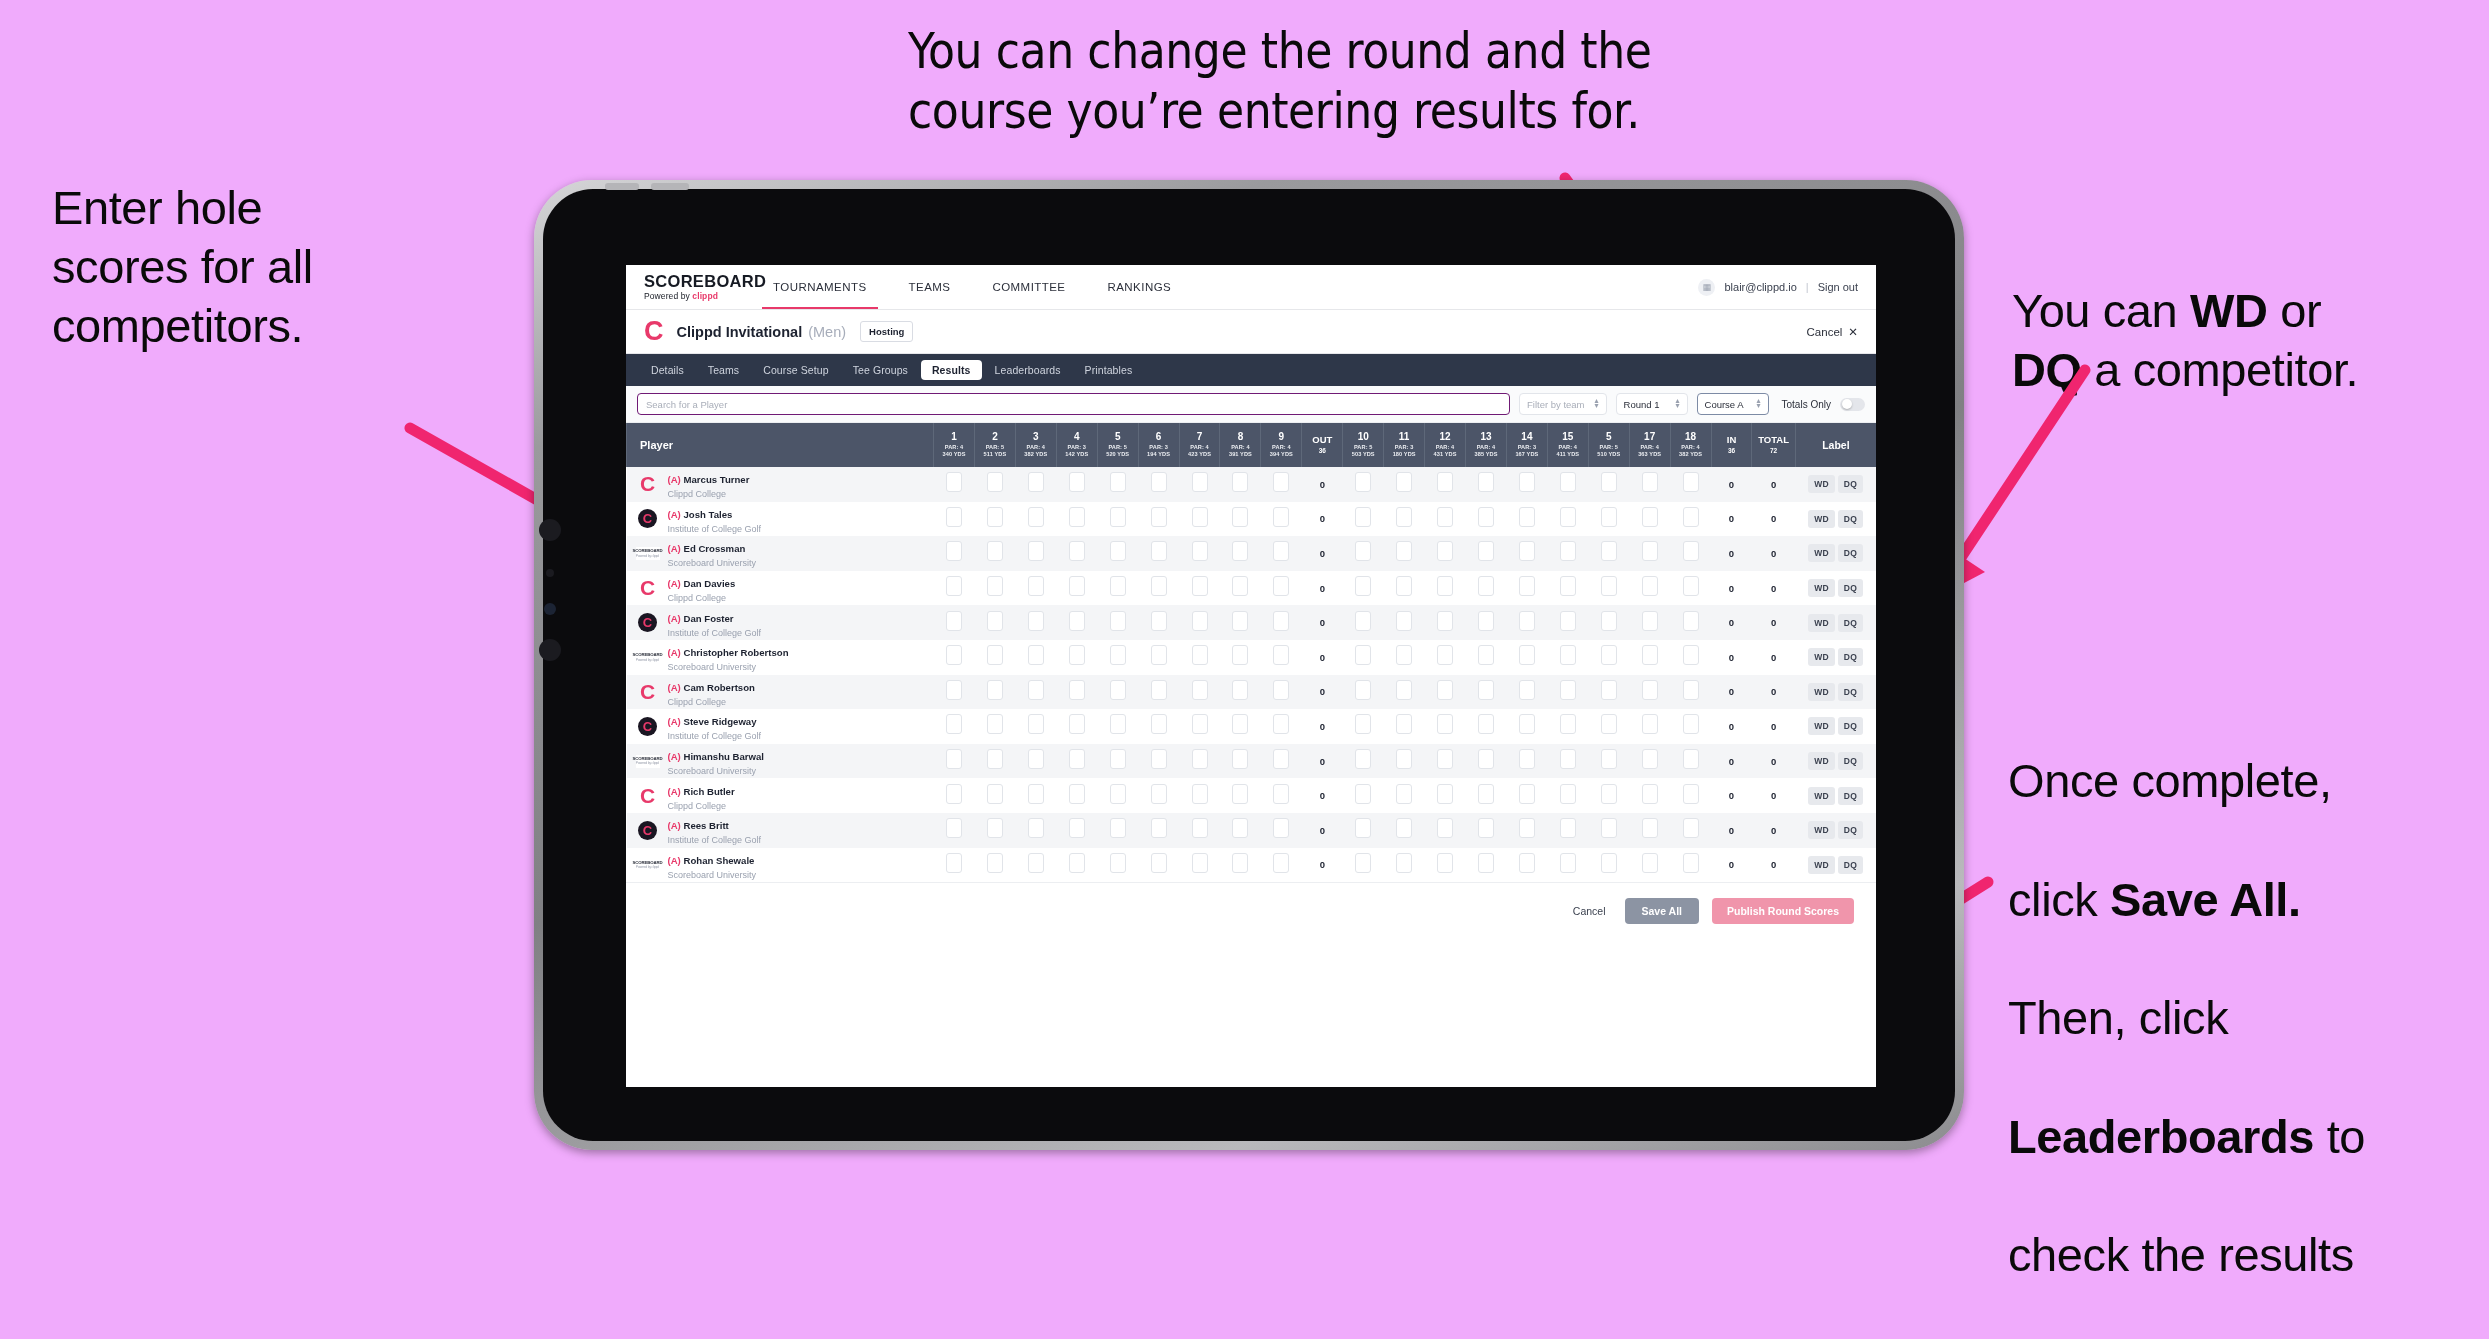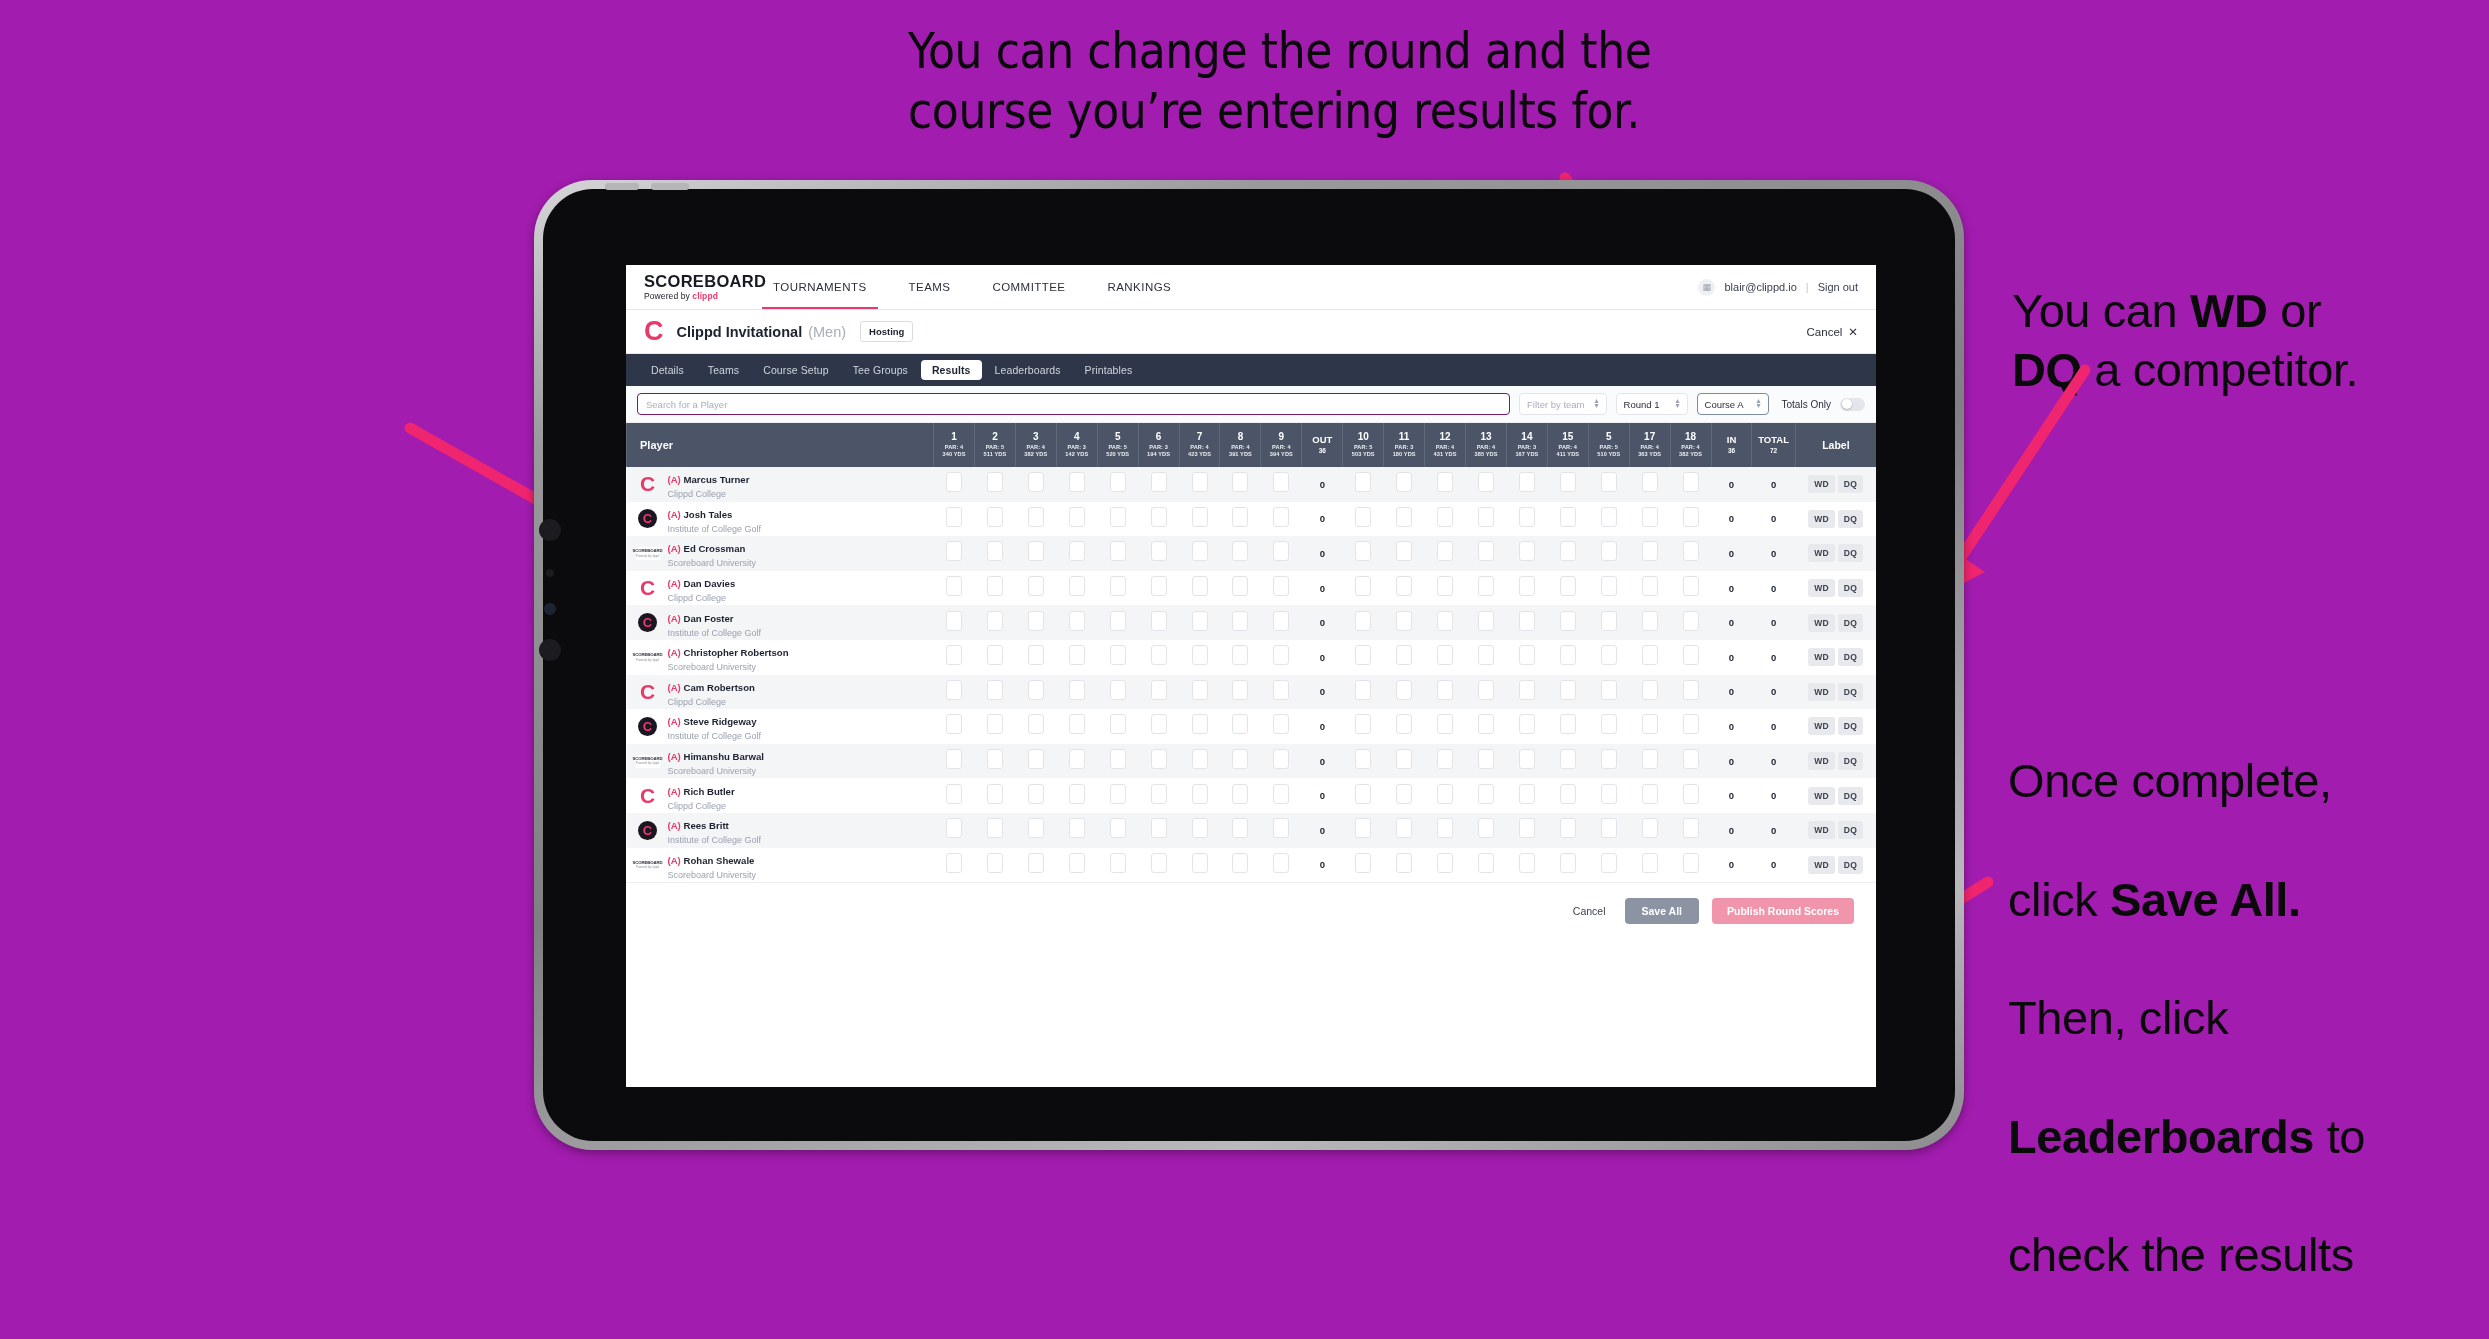--- a/index.html
+++ b/index.html
@@ -2,21 +2,21 @@
 <html><head>
 <meta charset="utf-8">
 <style>
   * { box-sizing: border-box; margin: 0; padding: 0; }
   html, body {
     width: 2489px; height: 1339px;
     background: #ffffff;
     font-family: "Liberation Sans", sans-serif;
     overflow: hidden;
   }
-  #stage { position: relative; width: 2489px; height: 1339px; background:#a21caf; }
+  #stage { position: relative; width: 2489px; height: 1339px; background:#f0abfc; }
 
   
   .anno {
     position: absolute;
     color: #0a0a0a;
     font-family: "Liberation Sans", sans-serif;
     font-size: 47px;
     line-height: 1.02;
     letter-spacing: -0.4px;
     white-space: pre-line;
@@ -214,20 +214,23 @@
   #btn-save{background:#8c94a3;color:#fff;padding:7px 17px;font-weight:600;}
   #btn-publish{background:#f095ab;color:#fff;padding:7px 15px;font-weight:600;}
 </style>
 </head>
 <body>
 
 <div id="stage">
 
   <div class="anno" id="anno-top">You can change the round and the
 course you’re entering results for.</div>
+  <div class="anno" id="anno-left">Enter hole
+scores for all
+competitors.</div>
 
   <div class="anno" id="anno-right1">
     <span>You can </span><b>WD</b><span> or
 </span><b>DQ</b><span> a competitor.</span>
   </div>
 
   <div class="anno" id="anno-right2">
     <span>Once complete,</span><br>
     <span>click </span><b>Save All.</b><br>
     <span>Then, click</span><br>

